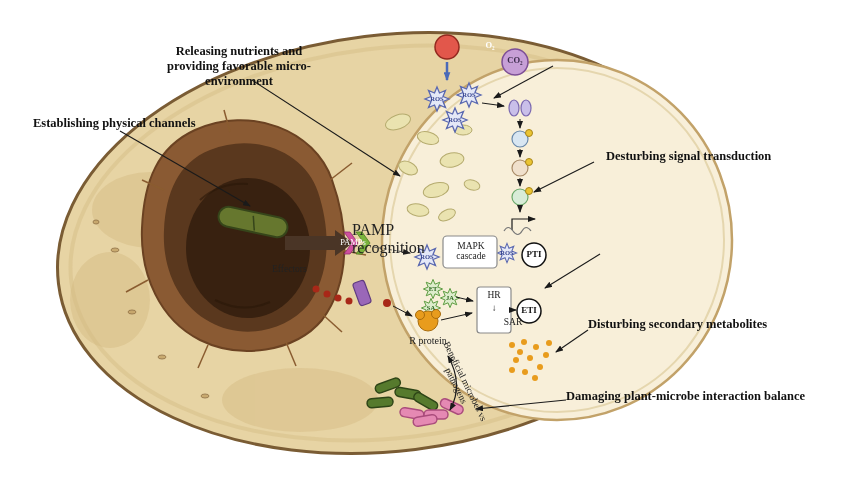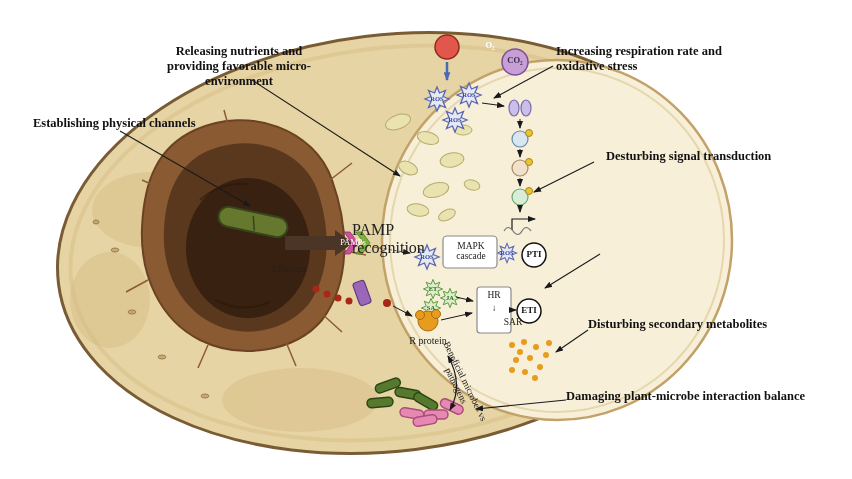--- a/index.html
+++ b/index.html
@@ -200,21 +200,20 @@
     <line x1="553" y1="66" x2="494" y2="98" marker-end="url(#ah)"></line>
     <line x1="594" y1="162" x2="534" y2="192" marker-end="url(#ah)"></line>
     <line x1="600" y1="254" x2="545" y2="288" marker-end="url(#ah)"></line>
     <line x1="588" y1="330" x2="556" y2="352" marker-end="url(#ah)"></line>
     <line x1="566" y1="400" x2="476" y2="409" marker-end="url(#ah)"></line>
   </g>
 </svg>
 
 <div class="label center" style="left:150px;top:44px;width:178px;">Releasing nutrients and providing favorable micro-environment</div>
 <div class="label" style="left:33px;top:116px;width:190px;">Establishing physical channels</div>
-<div class="label" style="left:556px;top:44px;width:168px;">Increasing respiration rate and oxidative stress</div>
 <div class="label" style="left:594px;top:149px;width:210px;margin-left:12px;">Desturbing signal transduction</div>
 <div class="label" style="left:588px;top:317px;width:215px;">Disturbing secondary metabolites</div>
 <div class="label" style="left:566px;top:389px;width:270px;">Damaging plant-microbe interaction balance</div>
 
 <div class="sub center white" style="left:436px;top:41px;width:22px;font-size:8.5px;font-weight:bold;">O₂</div>
 <div class="sub center" style="left:501px;top:56px;width:28px;font-size:8.5px;font-weight:bold;color:#3a2a4a;">CO₂</div>
 
 <div class="sub tiny center" style="left:425px;top:95px;width:24px;">ROS</div>
 <div class="sub tiny center" style="left:457px;top:91px;width:24px;">ROS</div>
 <div class="sub tiny center" style="left:443px;top:116px;width:24px;">ROS</div>

